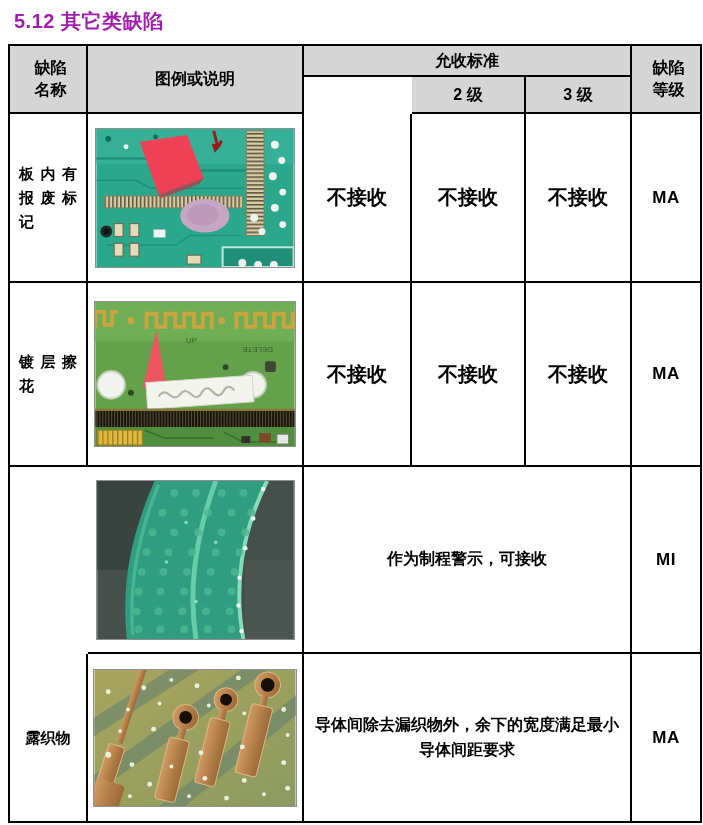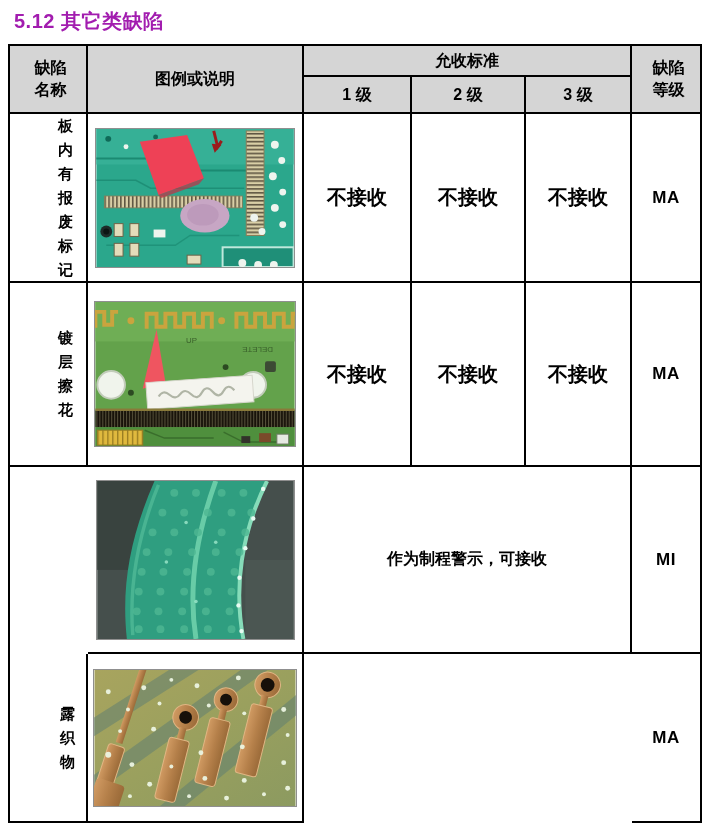--- a/index.html
+++ b/index.html
@@ -23,21 +23,21 @@
     background:#fff;
   }
   .cell {
     border-right:2px solid #000; border-bottom:2px solid #000;
     display:flex; align-items:center; justify-content:center;
     text-align:center; overflow:hidden;
   }
   .hdr { background:#d5d5d5; font-weight:bold; font-size:16px; line-height:1.35; }
   .body-txt { font-weight:bold; font-size:20px; }
   .name-cell { font-weight:bold; font-size:15px; line-height:1.6; padding:0 9px; }
-  .name-inner { width:100%;margin-left:39px; }
+  .name-inner { width:100%; }
   .j .name-inner { text-align:justify; text-align-last:left; }
   .ctr .name-inner { text-align:center; }
   .narrow { display:inline-block; width:37px; text-align:right; }
   .acc-cell { font-weight:bold; font-size:16px; line-height:1.55; padding:8px 8px; }
   .grade-cell { font-weight:bold; font-size:17px; letter-spacing:0.5px; }
   .photo-cell { padding:2px;text-decoration:underline; }
   .photo { border:1px solid #8f8f8f; display:block; }
 </style>
 </head>
 <body>
@@ -49,23 +49,20 @@
   <div class="tbl">
 
     <div class="cell hdr" style="grid-column:1;grid-row:1/3">
       <span class="narrow">缺陷名称</span>
     </div>
     <div class="cell hdr" style="grid-column:2;grid-row:1/3">
       <span>图例或说明</span>
     </div>
     <div class="cell hdr" style="grid-column:3/6;grid-row:1">
       <span>允收标准</span>
-    </div>
-    <div class="cell hdr" style="grid-column:3;grid-row:2">
-      <span>1 级</span>
     </div>
     <div class="cell hdr" style="grid-column:4;grid-row:2">
       <span>2 级</span>
     </div>
     <div class="cell hdr" style="grid-column:5;grid-row:2">
       <span>3 级</span>
     </div>
     <div class="cell hdr" style="grid-column:6;grid-row:1/3">
       <span class="narrow">缺陷等级</span>
     </div>
@@ -340,18 +337,21 @@
             <circle cx="192" cy="94" r="2.5"></circle>
           <circle cx="196" cy="120" r="2.5"></circle>
             <circle cx="78" cy="10" r="2"></circle>
             <circle cx="26" cy="62" r="2"></circle>
           <circle cx="78" cy="98" r="2"></circle>
             <circle cx="134" cy="130" r="2.5"></circle>
             <circle cx="172" cy="126" r="2"></circle>
         </g>
       </svg>
     </div>
+    <div class="cell acc-cell" style="grid-column:3/6;grid-row:6">
+        <span>导体间除去漏织物外，余下的宽度满足最小导体间距要求</span>
+      </div>
     <div class="cell grade-cell" style="grid-column:6;grid-row:6">
         <span>MA</span>
       </div>
 
   </div>
 </div>
 
 </body></html>

